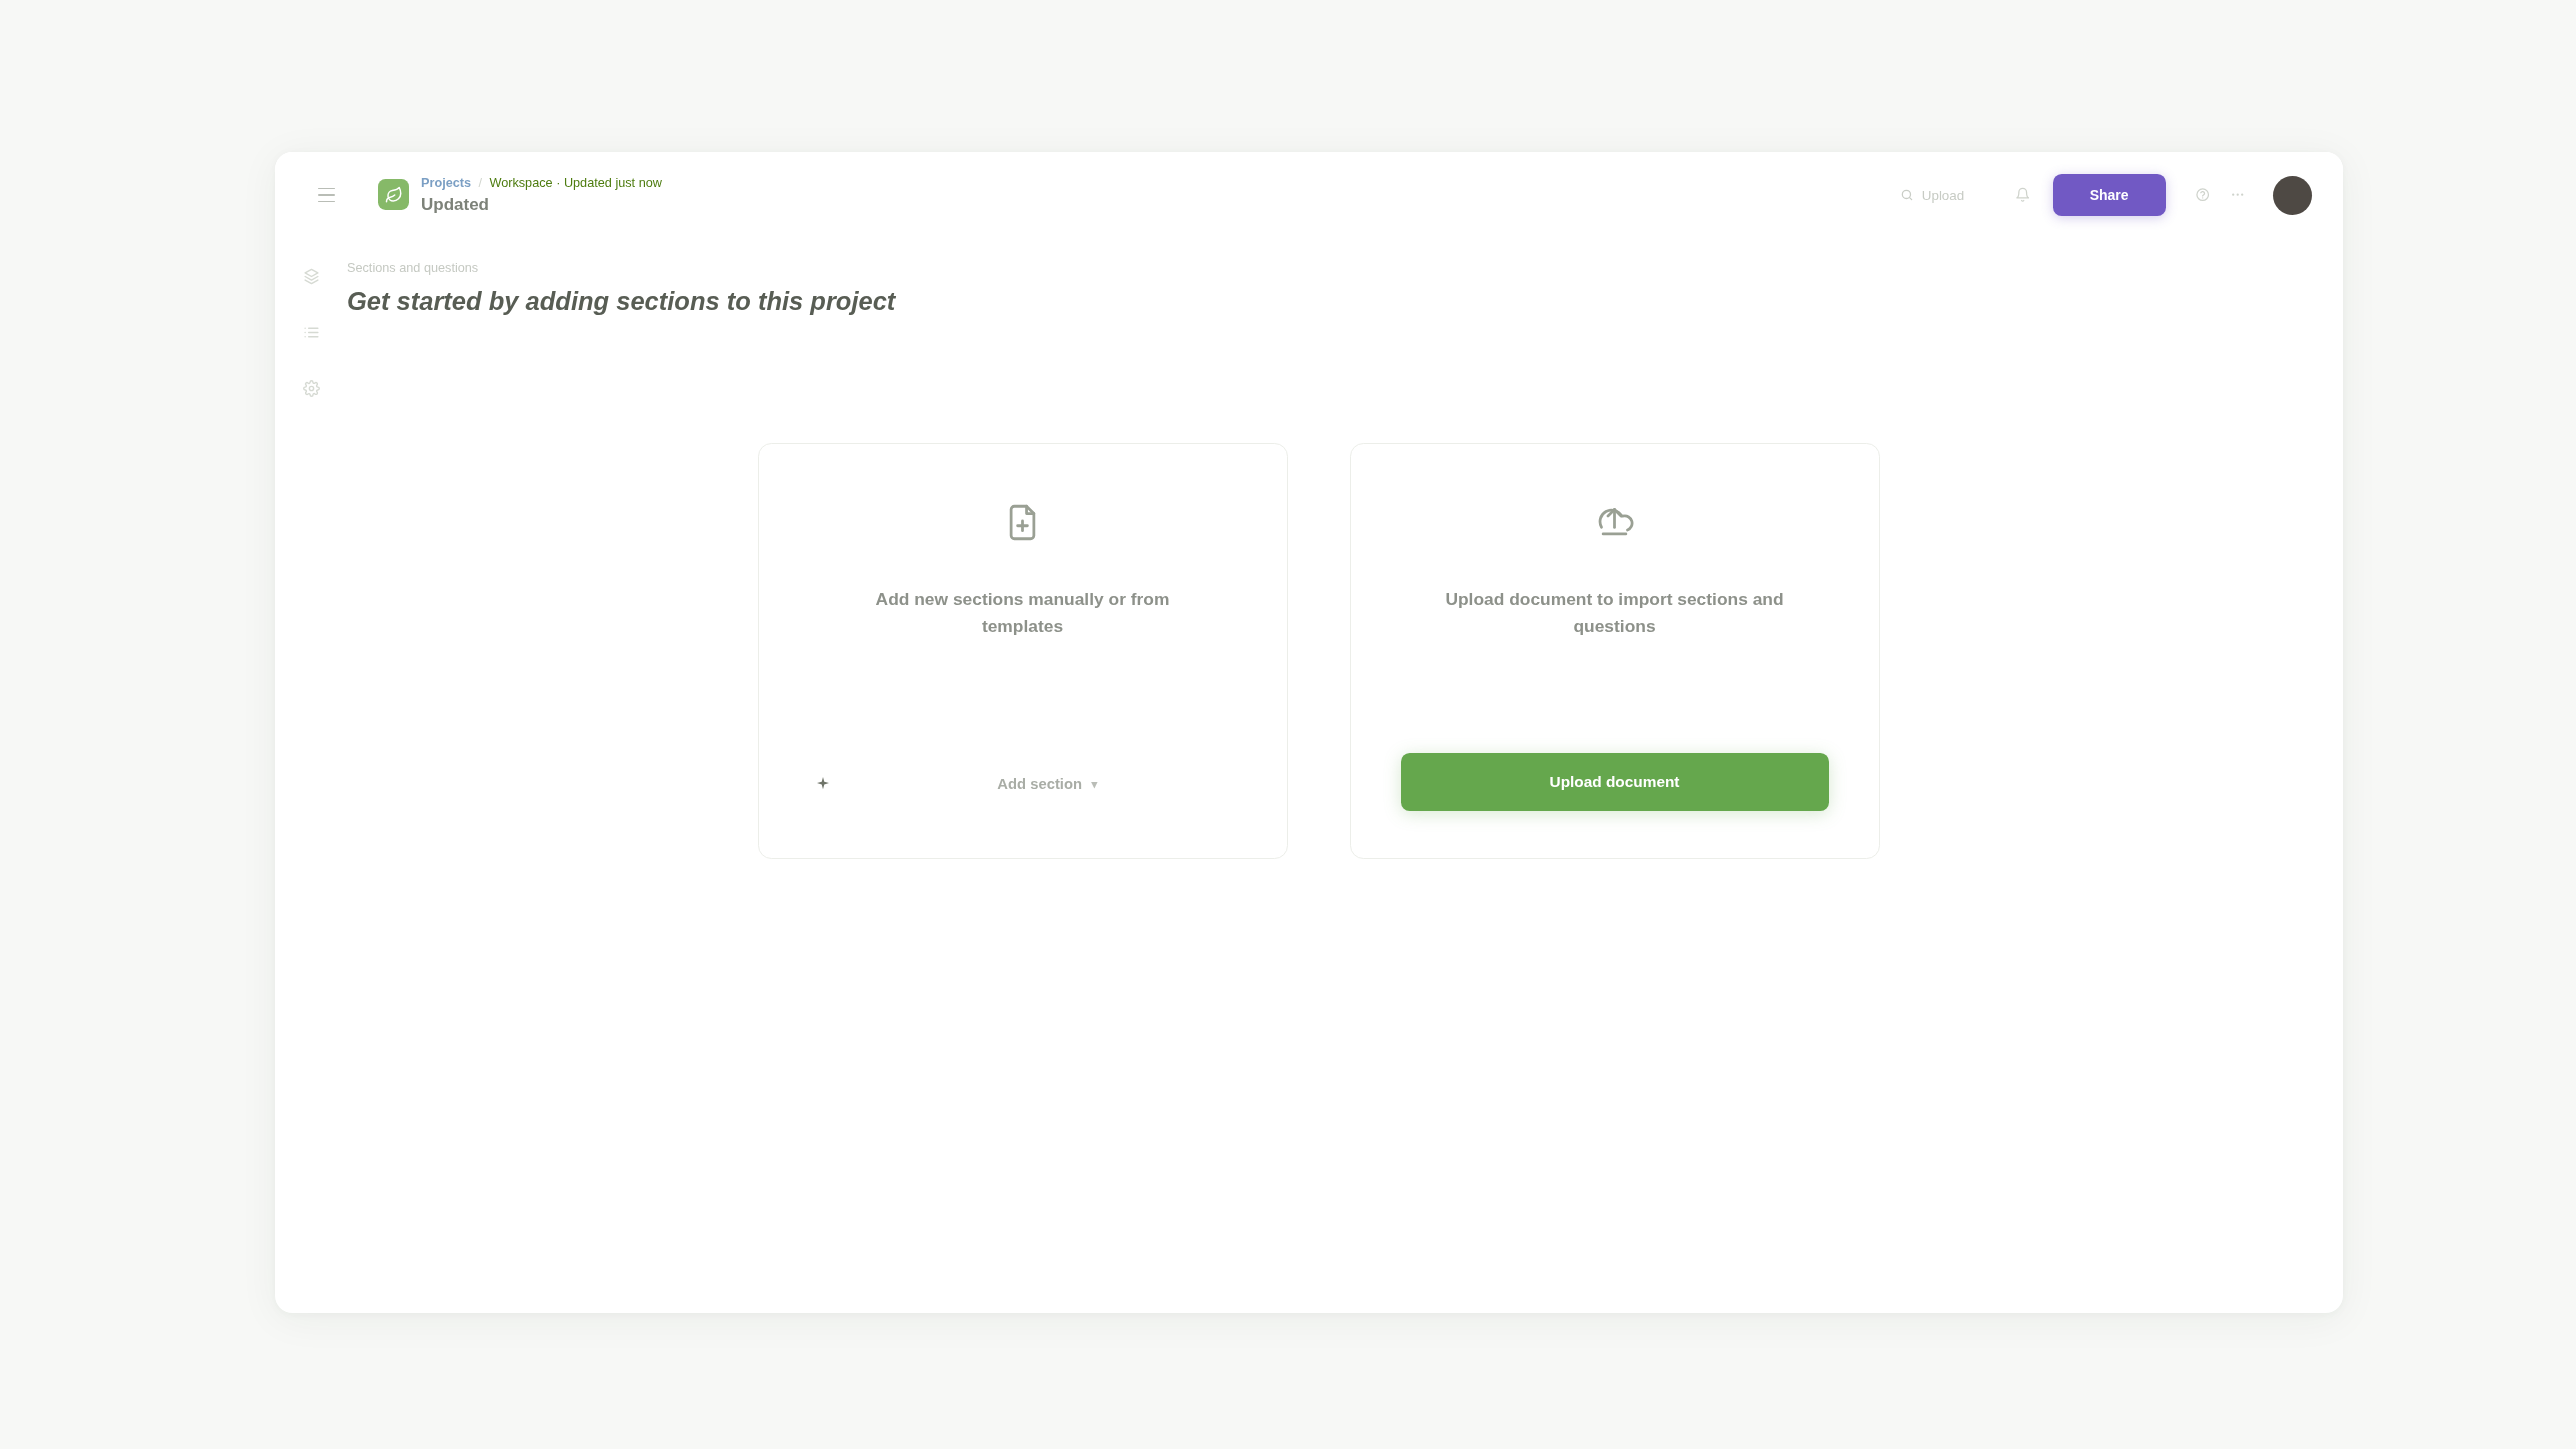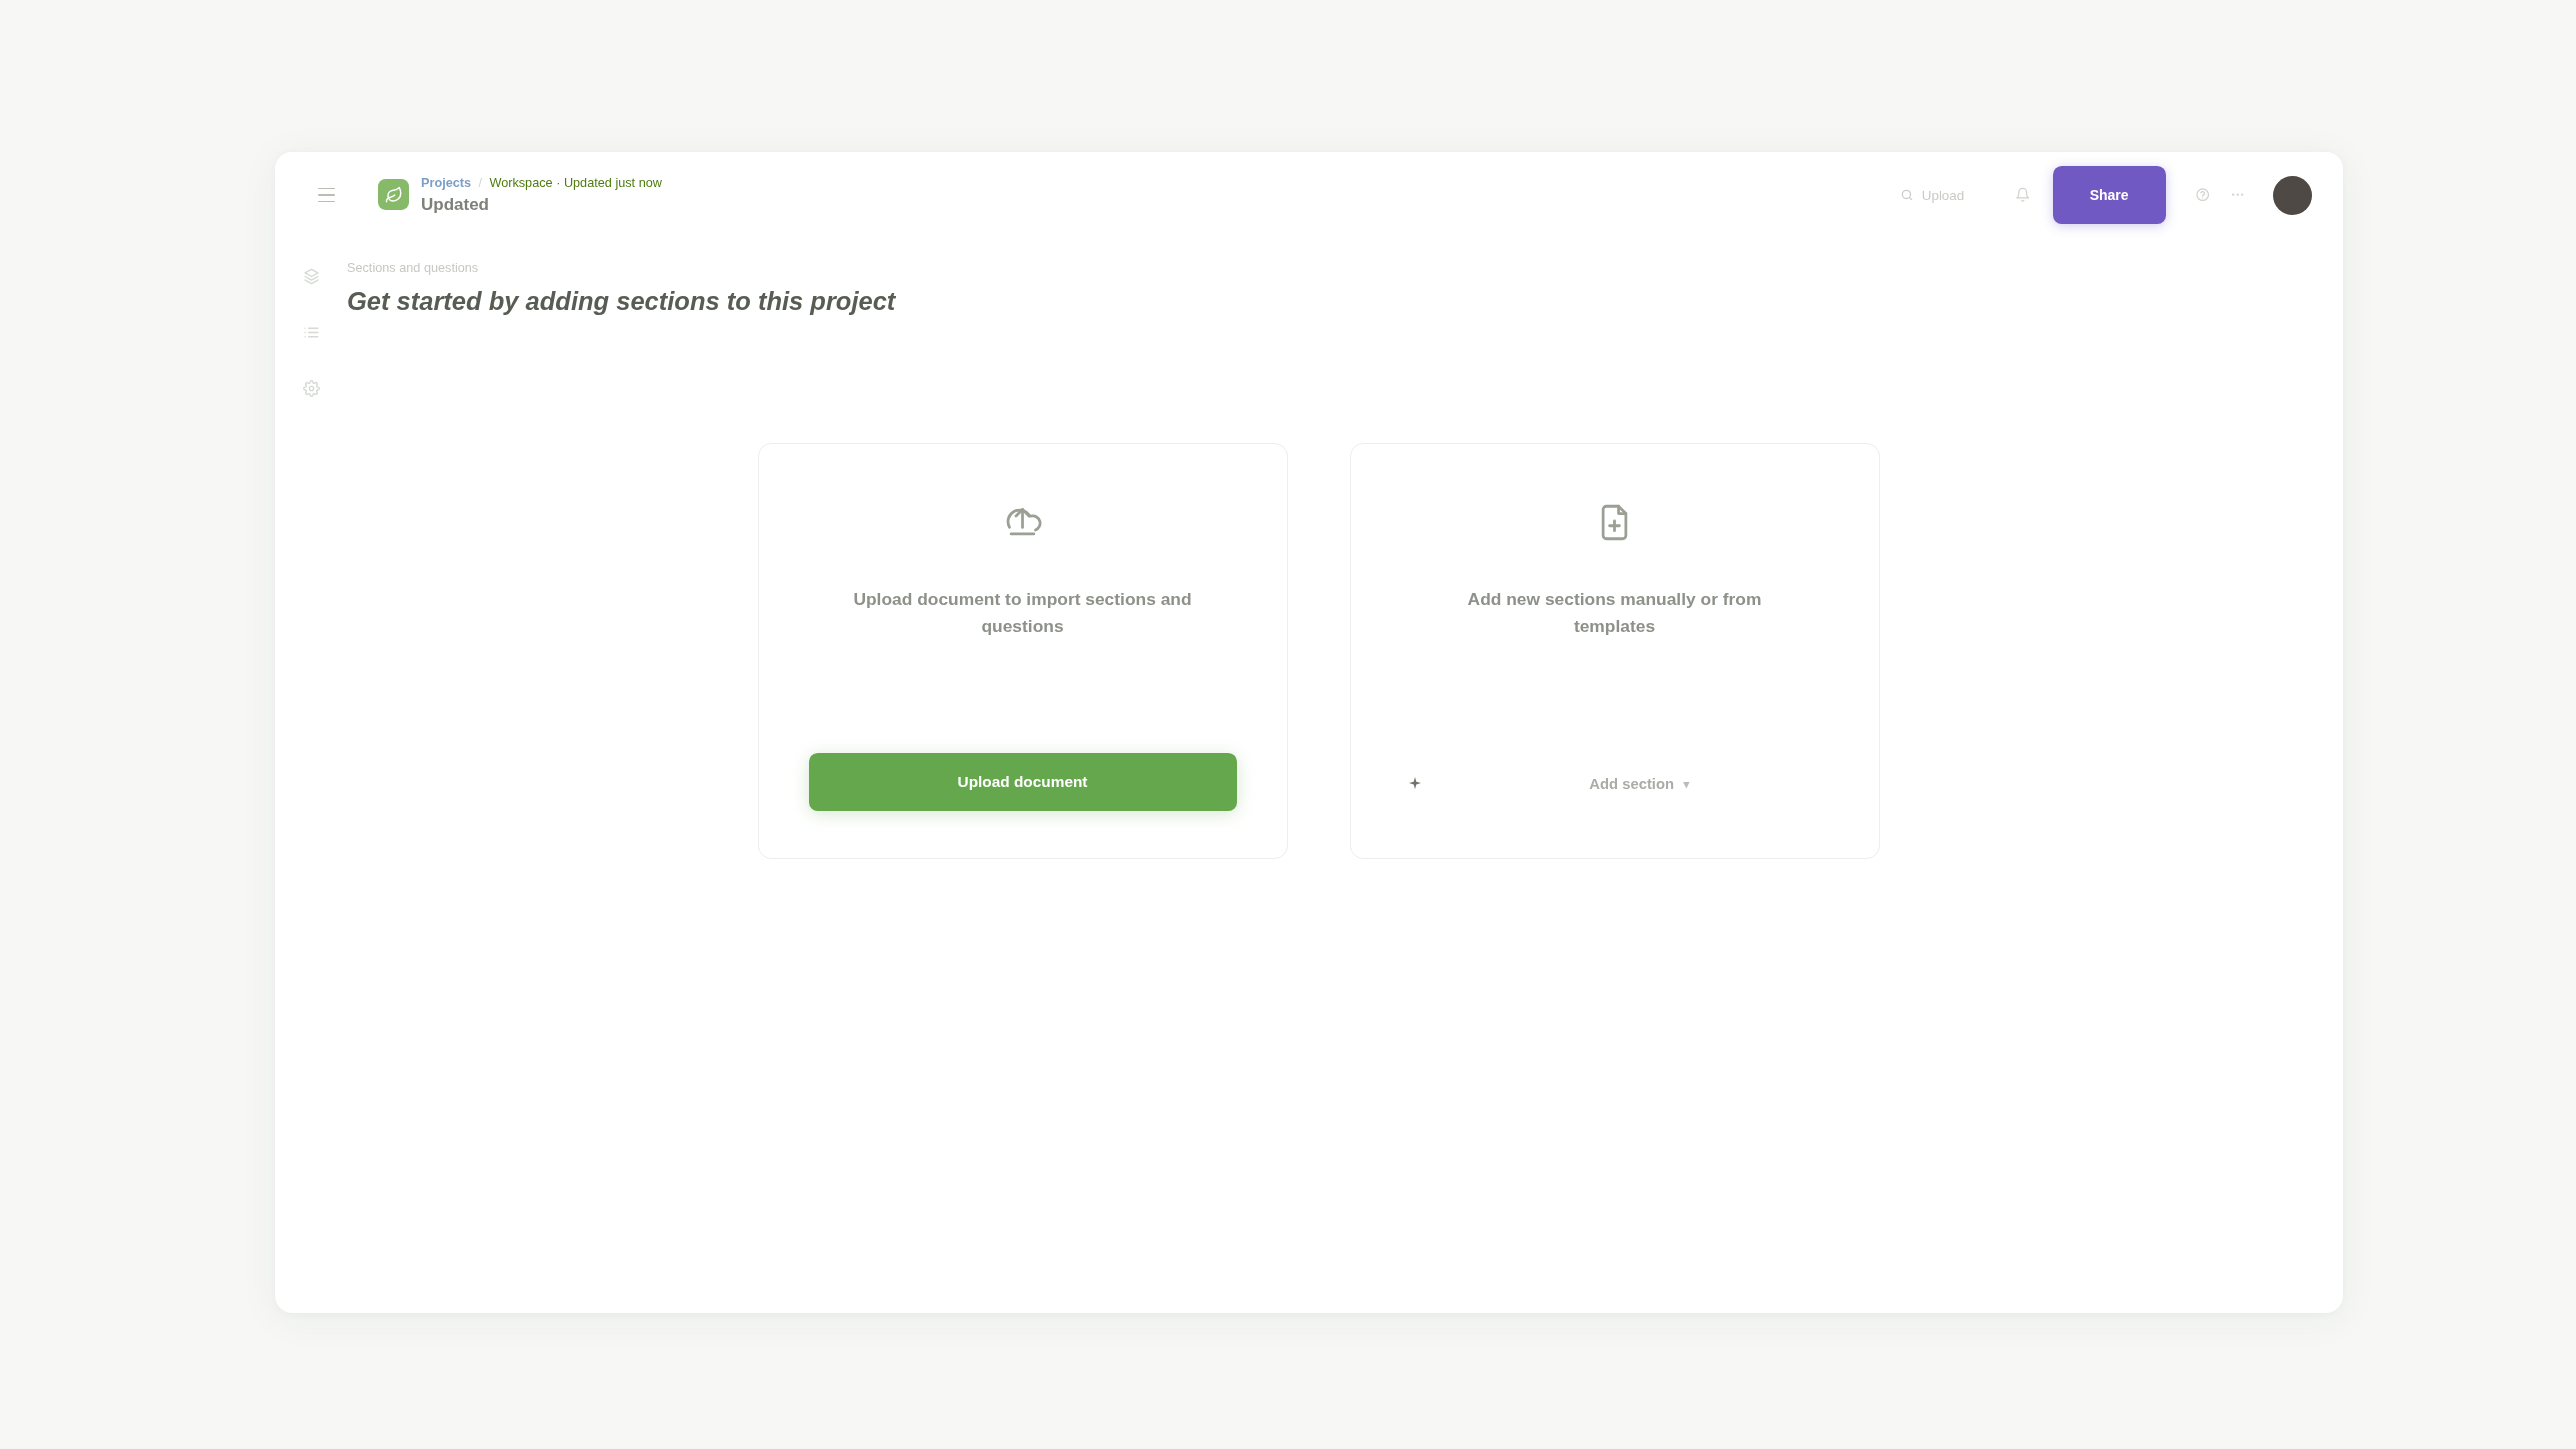--- a/index.html
+++ b/index.html
@@ -128,21 +128,21 @@
   .icon-btn {
     width: 35px; height: 35px;
     border-radius: 6.7px;
     display: flex; align-items: center; justify-content: center;
     cursor: pointer;
     flex: 0 0 auto;
   }
   .icon-btn svg { width: 15.4px; height: 15.4px; display: block; }
 
   .cta-button {
-    height: 58px;
+    height: 42px;
     min-width: 113px;
     padding: 0 23px;
     margin: 0 20px 0 12px;
     border-radius: 8.7px;
     background: #7159c4;
     color: #ffffff;
     font-size: 14px;
     font-weight: 600;
     display: flex;
     align-items: center;
@@ -417,35 +417,20 @@
         </span>
       </div>
     </div>
 
     <div class="content">
 
       <div class="page-eyebrow">Sections and questions</div>
       <div class="page-title">Get started by adding sections to this project</div>
 
       <div class="cards-area">
-
-        <div class="option-card">
-          <div class="card-icon">
-            <svg viewBox="0 0 24 24" fill="none" stroke="#9aa094" stroke-width="1.7" stroke-linecap="round" stroke-linejoin="round">
-              <path d="M12 15V4"></path>
-                <path d="m8 8 4-4 4 4"></path>
-              <path d="M20 16.6A4.5 4.5 0 0 0 17.5 8h-1.1A7 7 0 1 0 4 14.9"></path>
-              <path d="M5 19h14"></path>
-            </svg>
-          </div>
-          <div class="card-text">Upload document to import sections and questions</div>
-          <div class="card-action">
-            <button class="primary-green-btn">Upload document</button>
-          </div>
-        </div>
 
         <div class="option-card">
           <div class="card-icon">
             <svg viewBox="0 0 24 24" fill="none" stroke="#9aa094" stroke-width="1.7" stroke-linecap="round" stroke-linejoin="round">
               <path d="M14.5 2H7a2 2 0 0 0-2 2v16a2 2 0 0 0 2 2h10a2 2 0 0 0 2-2V6.5Z"></path>
               <path d="M14.5 2v4.5H19"></path>
                 <path d="M12 11v6"></path>
                 <path d="M9 14h6"></path>
             </svg>
           </div>
@@ -458,17 +443,32 @@
                 </svg>
               </span>
               <button class="ghost-btn">
                 <span>Add section</span>
                 <span class="chev">▾</span>
               </button>
             </div>
           </div>
         </div>
 
+        <div class="option-card">
+          <div class="card-icon">
+            <svg viewBox="0 0 24 24" fill="none" stroke="#9aa094" stroke-width="1.7" stroke-linecap="round" stroke-linejoin="round">
+              <path d="M12 15V4"></path>
+                <path d="m8 8 4-4 4 4"></path>
+              <path d="M20 16.6A4.5 4.5 0 0 0 17.5 8h-1.1A7 7 0 1 0 4 14.9"></path>
+              <path d="M5 19h14"></path>
+            </svg>
+          </div>
+          <div class="card-text">Upload document to import sections and questions</div>
+          <div class="card-action">
+            <button class="primary-green-btn">Upload document</button>
+          </div>
+        </div>
+
       </div>
     </div>
   </div>
 </div>
 
 
 </body></html>

